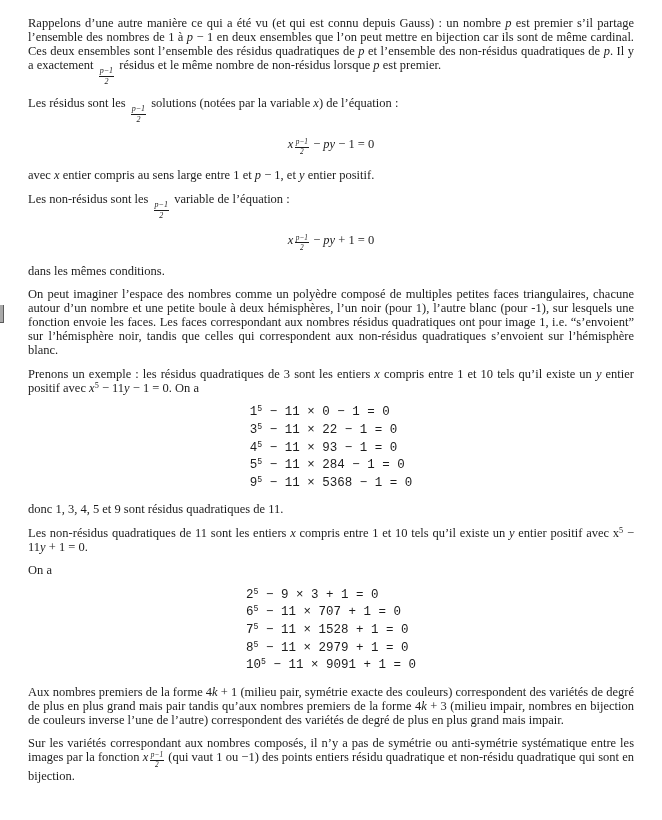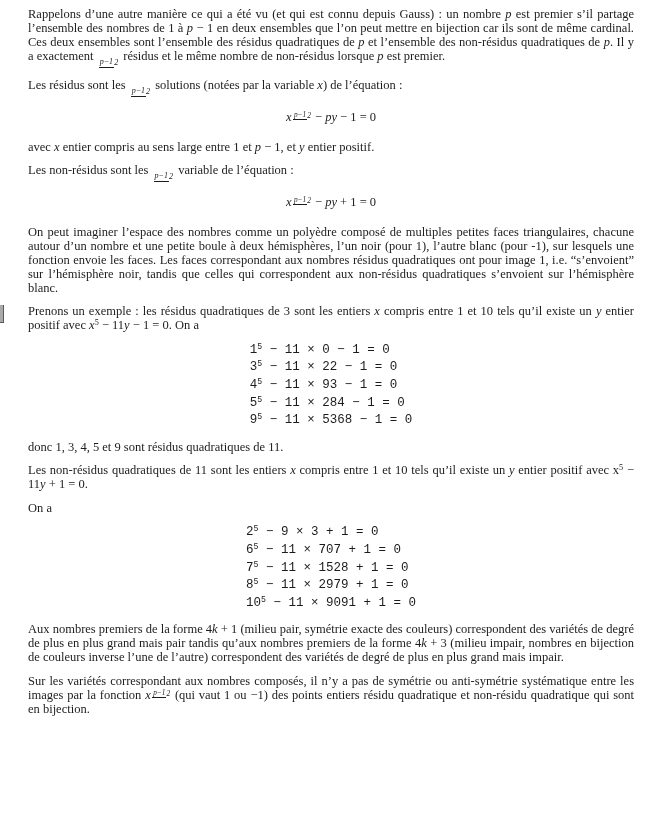--- a/index.html
+++ b/index.html
@@ -5,38 +5,38 @@
   html, body {
     margin: 0; padding: 0;
     width: 662px; height: 820px;
     background: #ffffff;
     font-family: "Liberation Serif", "DejaVu Serif", serif;
     font-size: 12.5px;
     color: #1c1c1c;
     overflow: hidden;
   }
   body { position: relative; }
-  .page { padding: 7px 28px 0 28px; }
+  .page { padding: 16px 28px 0 28px; }
 
   p.body-par {
     margin: 0 0 9.5px 0;
     text-align: justify;
     line-height: 14px;
   }
   i { font-style: italic; }
   sup {
     font-size: 8.2px;
     line-height: 0;
     vertical-align: 4.2px;
   }
 
   
   .frac {
     display: inline-flex;
-    flex-direction: row;
+    flex-direction: column;
     align-items: center;
     font-size: 8px;
     line-height: 1.1;
     vertical-align: -4px;
     margin: 0 2px;
     font-style: italic;
   }
   .frac .fn { border-bottom: 1px solid #1c1c1c; padding: 0 1px 0.5px 1px; }
   .frac .fd { padding-top: 0.5px; }
   
@@ -98,20 +98,21 @@
         <span class="fd">2</span>
       </span><span> variable de l’équation :</span></p>
 
   <div class="displayeq">
     <span class="eq"><i>x</i><span class="frac supf">
           <span class="fn">p−1</span>
           <span class="fd">2</span>
         </span><span> − </span><i>py</i><span> + 1 = 0</span></span>
   </div>
 
+  <p class="body-par">dans les mêmes conditions.</p>
 
   <p class="body-par"><span>On peut imaginer l’espace des nombres comme un polyèdre composé de multiples petites faces triangulaires, chacune autour d’un nombre et une petite boule à deux hémisphères, l’un noir (pour 1), l’autre blanc (pour -1), sur lesquels une fonction envoie les faces. Les faces correspondant aux nombres résidus quadratiques ont pour image 1, i.e. “s’envoient” sur l’hémisphère noir, tandis que celles qui correspondent aux non-résidus quadratiques s’envoient sur l’hémisphère blanc.</span></p>
 
   <p class="body-par"><span>Prenons un exemple : les résidus quadratiques de 3 sont les entiers </span><i>x</i><span> compris entre 1 et 10 tels qu’il existe un </span><i>y</i><span> entier positif avec </span><i>x</i><sup>5</sup><span> − 11</span><i>y</i><span> − 1 = 0. On a</span></p>
 
   <div class="eqblock">
     <div class="eqinner">
       <div class="eqline"><span>1</span><sup>5</sup><span> − 11 × 0 − 1 = 0</span></div>
       <div class="eqline"><span>3</span><sup>5</sup><span> − 11 × 22 − 1 = 0</span></div>
       <div class="eqline"><span>4</span><sup>5</sup><span> − 11 × 93 − 1 = 0</span></div>

